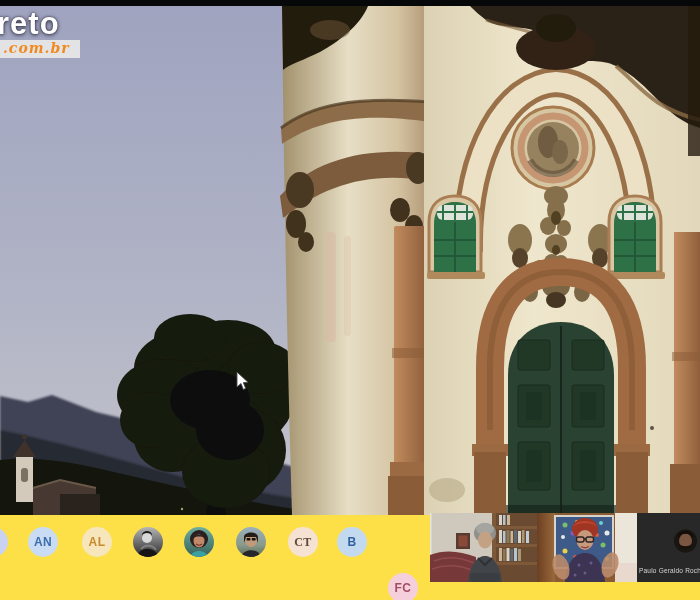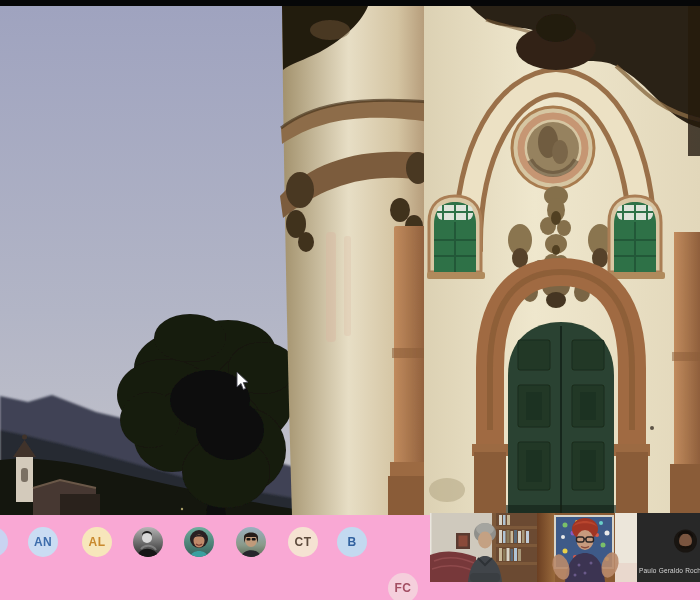--- a/index.html
+++ b/index.html
@@ -12,21 +12,21 @@
   .logo{position:absolute;left:0;top:9px;z-index:5;}
   .logo-main{font-weight:800;font-size:31px;line-height:30px;color:#fff;margin-left:-3px;
              letter-spacing:1px;text-shadow:0 1px 4px rgba(30,30,50,.85),0 0 2px rgba(40,40,60,.9);}
   .logo-domain{display:inline-block;background:rgba(232,232,232,.92);color:#f08a1e;
                font-family:"DejaVu Serif",serif;font-style:italic;font-weight:700;
                font-size:14px;line-height:17px;padding:0 10px 1px 3px;margin-top:1px;
                letter-spacing:1px;}
   
   .cursor{position:absolute;left:236px;top:371px;z-index:6;}
   
-  #bottom-bar{position:absolute;left:0;top:515px;width:700px;height:85px;background:#f9a8d4;}
+  #bottom-bar{position:absolute;left:0;top:515px;width:700px;height:85px;background:#fde047;}
   .avatar{position:absolute;top:12px;width:30px;height:30px;border-radius:50%;
           display:flex;align-items:center;justify-content:center;overflow:hidden;}
   .avatar span{font-size:12px;font-weight:bold;letter-spacing:.4px;}
   .avatar svg{display:block;}
   
   .tile{position:absolute;top:-2px;height:69px;overflow:hidden;background:#111;}
   .tile svg{display:block;}
   #tile-3{background:#282828;}
   .tile-name{position:absolute;left:2px;bottom:8px;font-size:6.5px;color:#d6d6d6;
              white-space:nowrap;letter-spacing:.2px;}
@@ -214,20 +214,24 @@
         <rect x="506" y="505" width="110" height="10" fill="#141f16" opacity=".6"></rect>
 
         <rect x="674" y="232" width="26" height="283" fill="url(#pilG)"></rect>
         <rect x="672" y="352" width="28" height="9" fill="#8a5c38" opacity=".5"></rect>
         <rect x="670" y="464" width="30" height="51" fill="#8a5c38"></rect>
         <circle cx="652" cy="428" r="2" fill="#3a3028" opacity=".8"></circle>
         <ellipse cx="447" cy="490" rx="18" ry="12" fill="#b3a584" opacity=".55"></ellipse>
       </g>
     </svg>
 
+    <div class="logo">
+      <div class="logo-main">reto</div>
+      <div class="logo-domain" style="color: rgb(240, 138, 30);">.com.br</div>
+    </div>
 
     <svg class="cursor" width="14" height="21" viewBox="0 0 14 21">
       <path d="M1,1 L1,16 L5,12.5 L7.3,18.4 L9.7,17.4 L7.3,11.6 L12,11.3 Z" fill="#ffffff" stroke="#4a4a55" stroke-width="0.9"></path>
     </svg>
   </div>
 
   <div id="bottom-bar">
 
     <div class="avatar" style="left: -22px; background: rgb(201, 211, 241);"></div>
 
@@ -283,21 +287,21 @@
           </defs>
         <rect width="30" height="30" fill="url(#p3G)"></rect>
         <ellipse cx="15" cy="13" rx="6" ry="7" fill="#c09a7a"></ellipse>
         <path d="M8,10 C8,4 22,4 22,10 L22,16 L20,10 L10,10 L8,16 Z" fill="#241c18"></path>
         <rect x="10.5" y="11" width="4" height="2.6" rx="1" fill="#141414"></rect>
         <rect x="15.7" y="11" width="4" height="2.6" rx="1" fill="#141414"></rect>
         <path d="M5,30 C7,21 23,21 25,30 Z" fill="#26262c"></path>
       </svg>
     </div>
 
-    <div class="avatar" style="left: 288px; background: rgb(245, 226, 210);">
+    <div class="avatar" style="left: 288px; background: rgb(245, 226, 210); font-family: Liberation Serif, serif;">
       <span style="color: rgb(93, 74, 60);">CT</span>
     </div>
 
     <div class="avatar" style="left: 337px; background: rgb(195, 217, 240);">
       <span style="color: rgb(49, 97, 159);">B</span>
     </div>
 
     <div class="avatar" style="left: 388px; background: rgb(245, 207, 220); margin-top: 46px;">
       <span style="color: rgb(163, 79, 99);">FC</span>
     </div>

